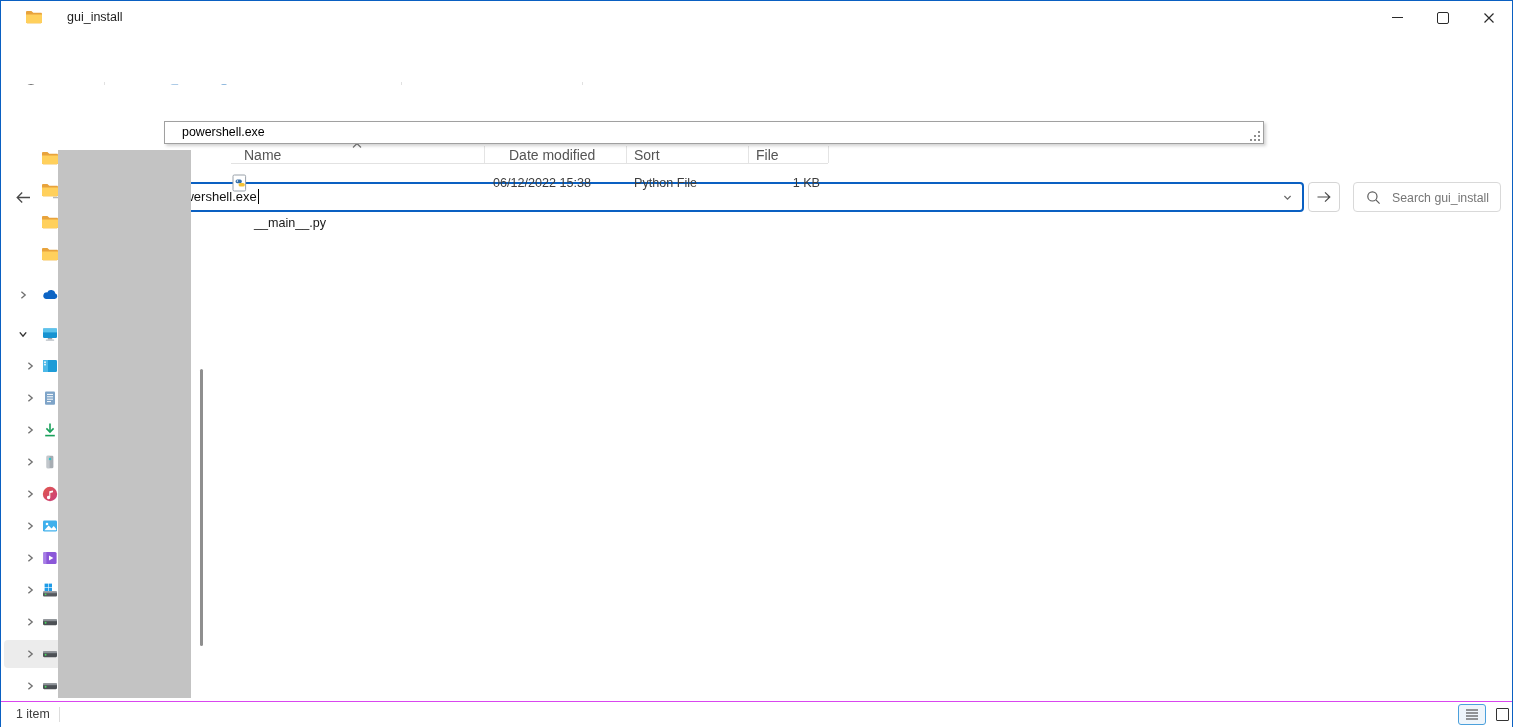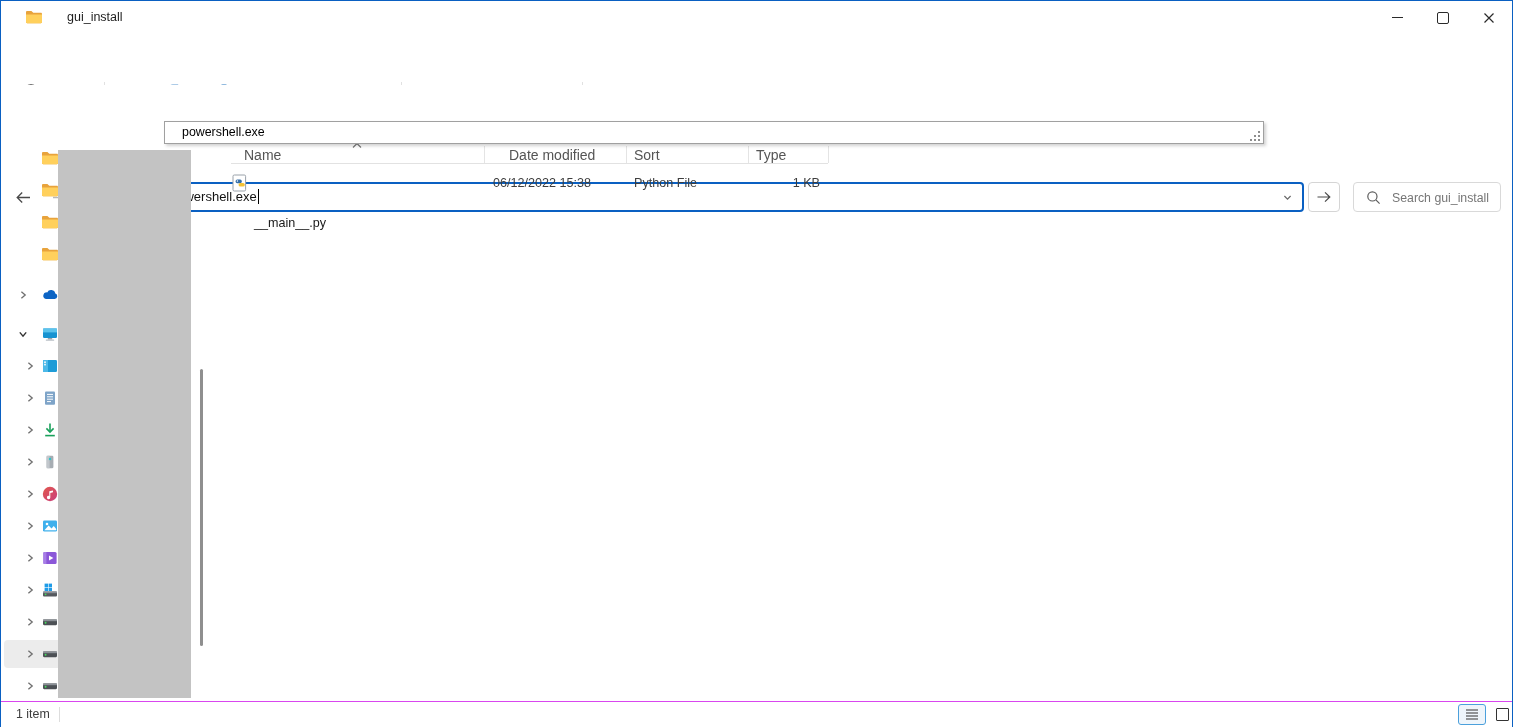--- a/index.html
+++ b/index.html
@@ -280,21 +280,21 @@
 
   <span class="sort-caret">
       <svg width="12" height="9" viewBox="0 0 12 9" fill="none">
         <path d="M2 6.5 6 2.5 10 6.5" stroke="#777" stroke-width="1.2"></path>
       </svg>
     </span>
   <div class="listhead">
     <span class="col-label" style="left:33px;">Name</span>
     <span class="col-label" style="left:282px;margin-left:16px;">Date modified</span>
     <span class="col-label" style="left:423px;">Sort</span>
-    <span class="col-label" style="left:545px;">Type</span>
+    <span class="col-label" style="left:545px;">File</span>
     <span class="col-sep" style="left:273px;"></span>
     <span class="col-sep" style="left:415px;"></span>
     <span class="col-sep" style="left:537px;"></span>
     <span class="col-sep" style="left:617px;"></span>
     <span class="head-underline"></span>
   </div>
 
   <div class="file-row">
     <span class="f-ico">
         <svg width="17" height="18" viewBox="0 0 17 18">

